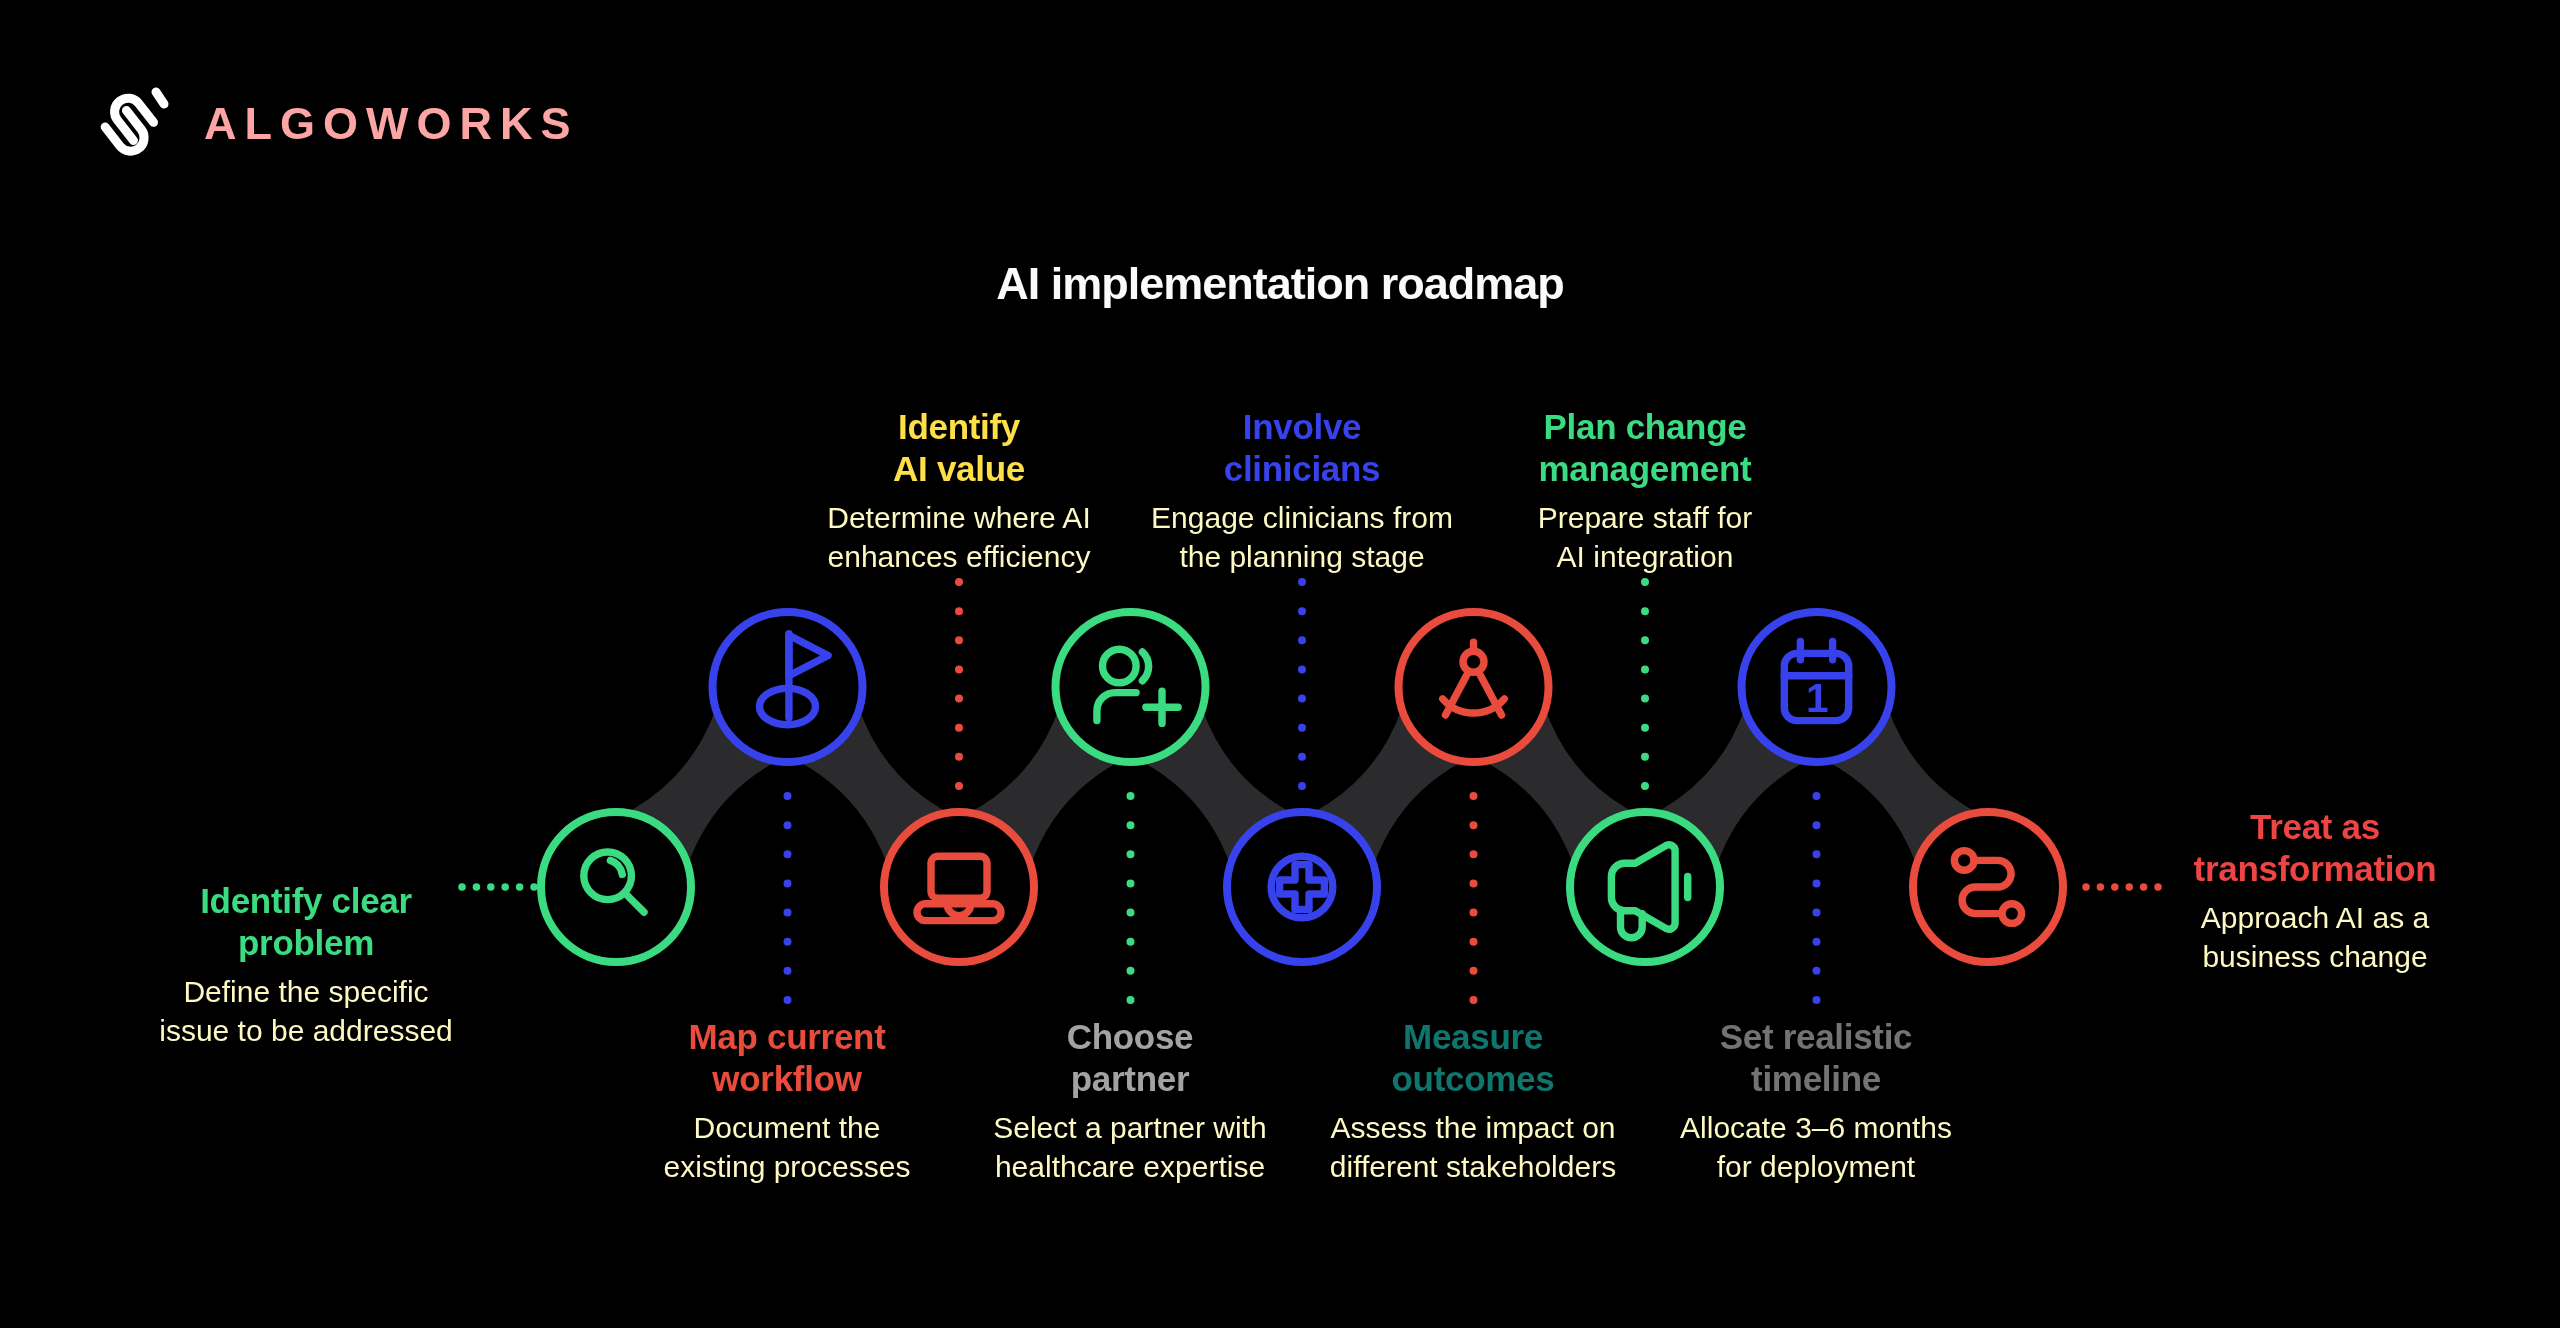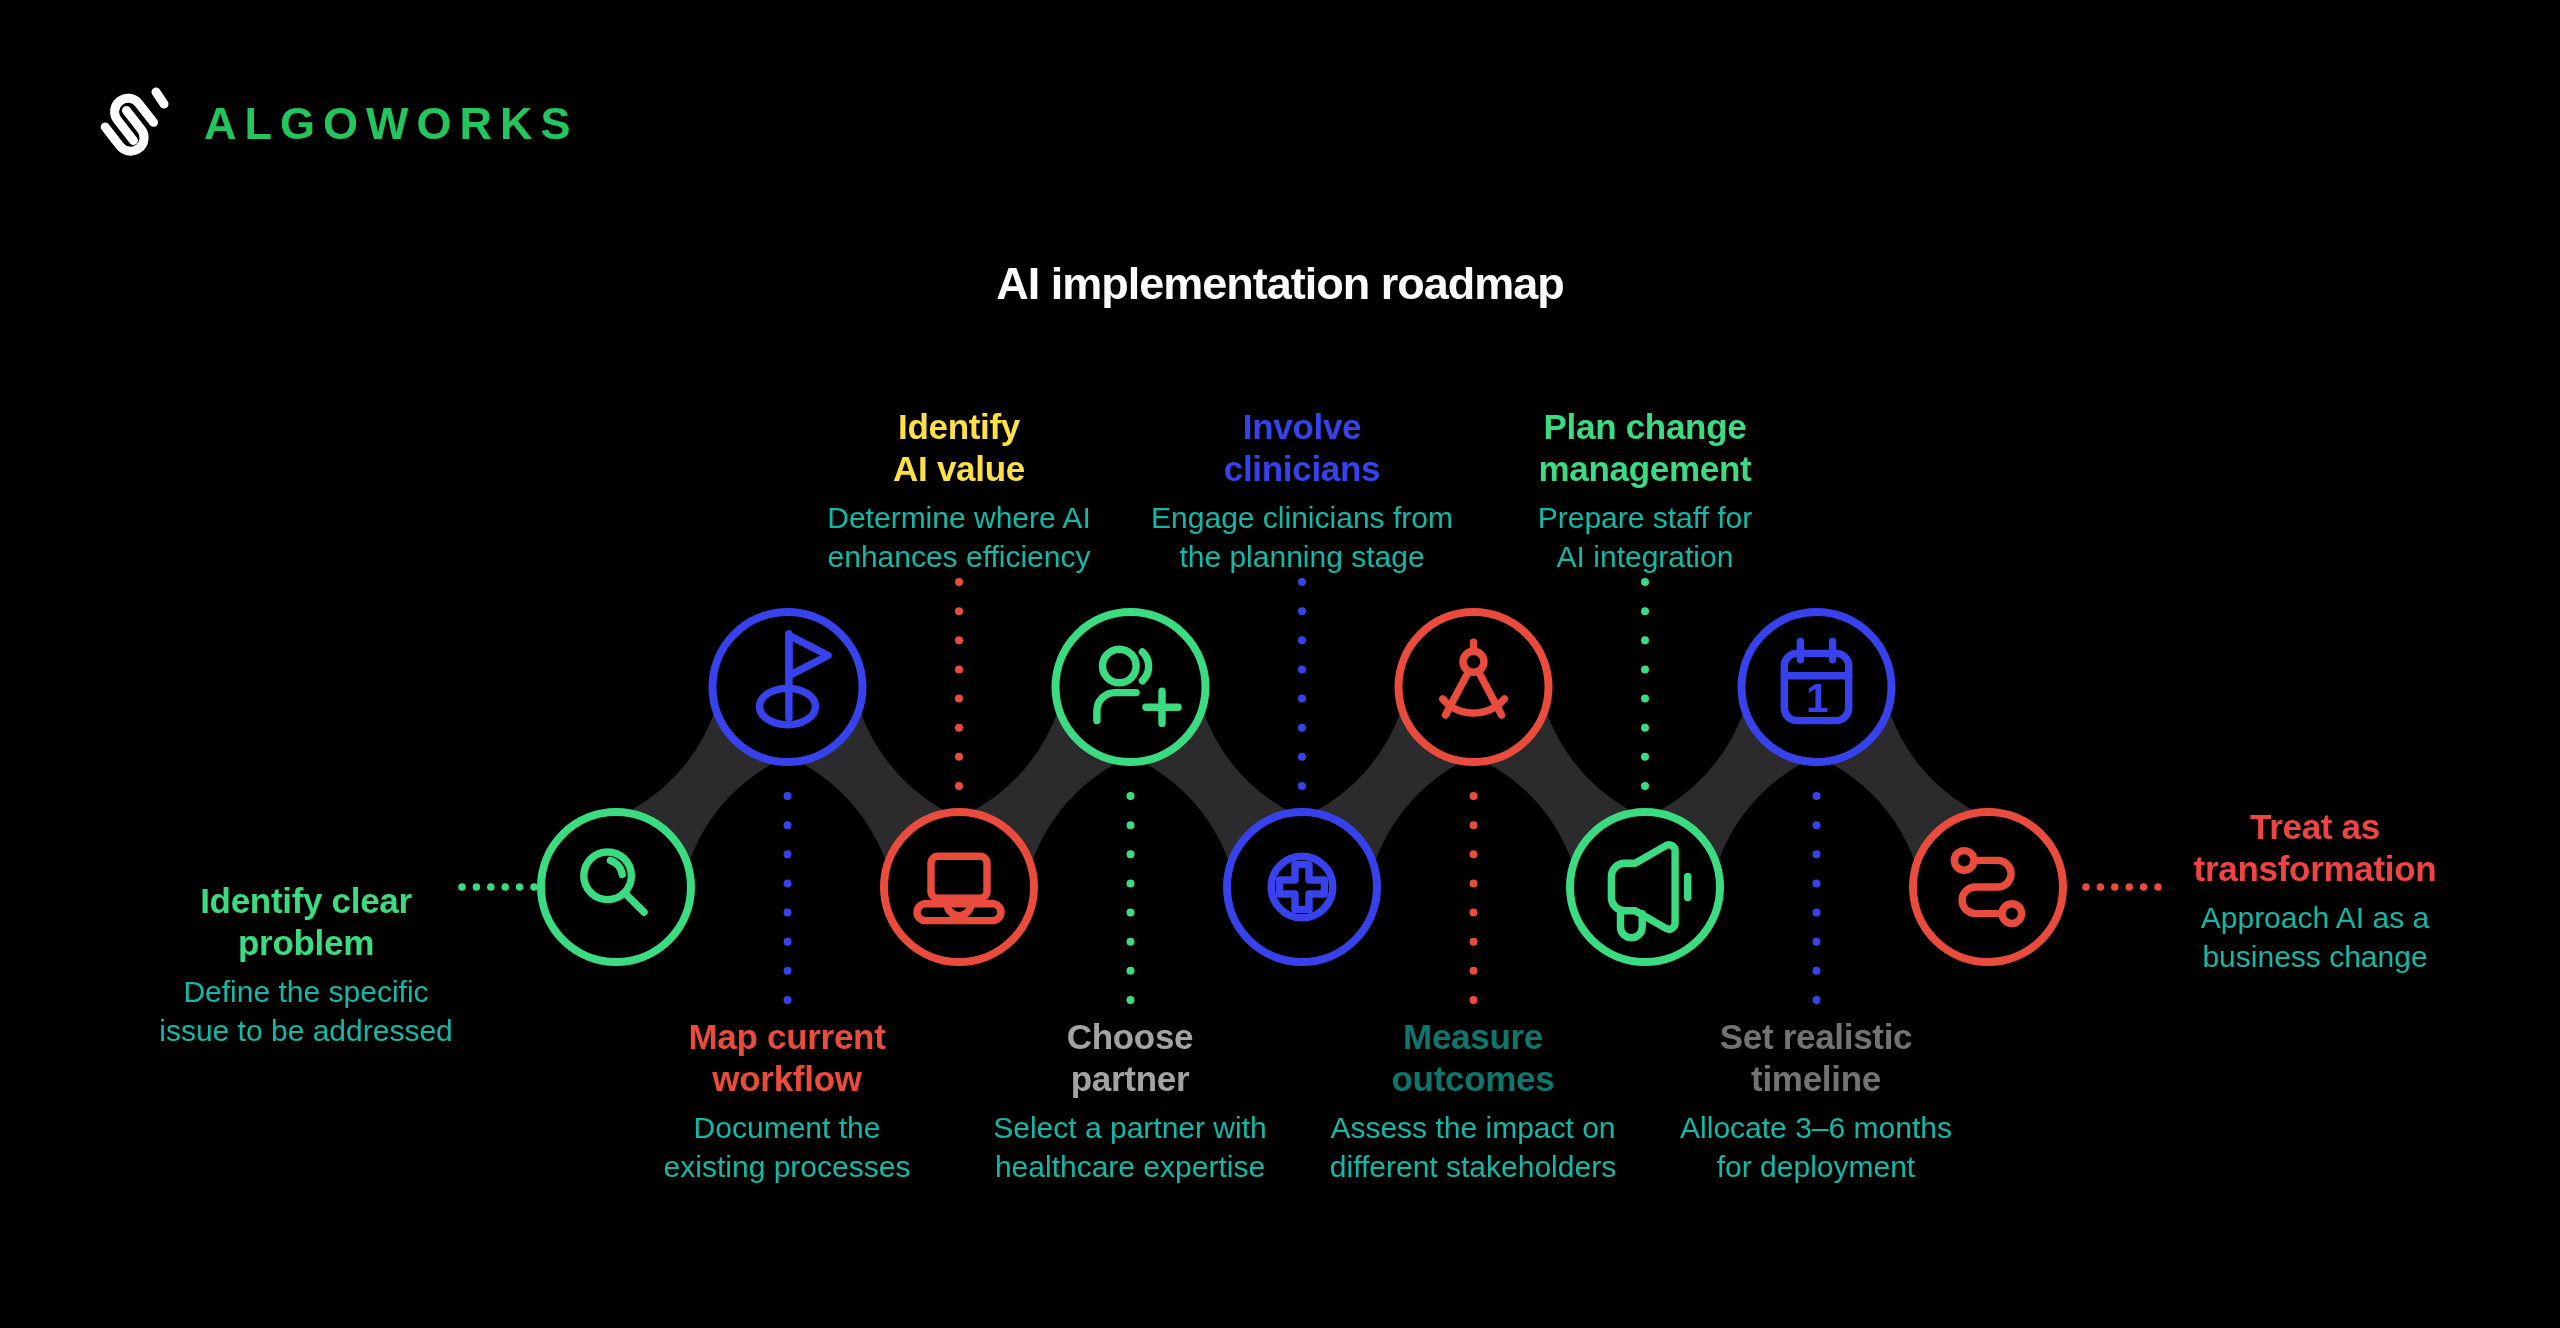--- a/index.html
+++ b/index.html
@@ -4,34 +4,34 @@
 <style>
   html,body{margin:0;padding:0;background:#000;}
   body{
     width:2560px;height:1328px;position:relative;overflow:hidden;
     font-family:"Liberation Sans","DejaVu Sans",sans-serif;
     -webkit-font-smoothing:antialiased;
   }
   #scene{position:absolute;left:0;top:0;width:2560px;height:1328px;}
 
   .logo{position:absolute;left:92px;top:78px;display:flex;align-items:center;gap:26px;}
-  .logo-word{color:#22c55e;font-size:45px;font-weight:700;letter-spacing:8px;line-height:88px;}
+  .logo-word{color:#fca5a5;font-size:45px;font-weight:700;letter-spacing:8px;line-height:88px;}
 
   .title{
     position:absolute;left:0;right:0;top:246px;text-align:center;
     color:#fafafa;font-size:45px;font-weight:700;letter-spacing:-1px;line-height:76px;
   }
 
   .step-label{position:absolute;width:470px;transform:translateX(-50%);text-align:center;}
   .step-heading{
     font-size:35px;font-weight:700;line-height:42px;letter-spacing:-0.3px;
     white-space:pre-line;margin-bottom:8px;
   }
   .step-desc{
-    color:#14b8a6;font-size:30px;font-weight:400;line-height:39px;
+    color:#fef9c3;font-size:30px;font-weight:400;line-height:39px;
     white-space:pre-line;
   }
   .lab-c1{left:306px;top:840px;margin-top:40px;}
   .lab-c2{left:787px;top:1016px;}
   .lab-c3{left:959px;top:406px;}
   .lab-c4{left:1130px;top:1016px;}
   .lab-c5{left:1302px;top:406px;}
   .lab-c6{left:1473px;top:1016px;}
   .lab-c7{left:1645px;top:406px;}
   .lab-c8{left:1816px;top:1016px;}

